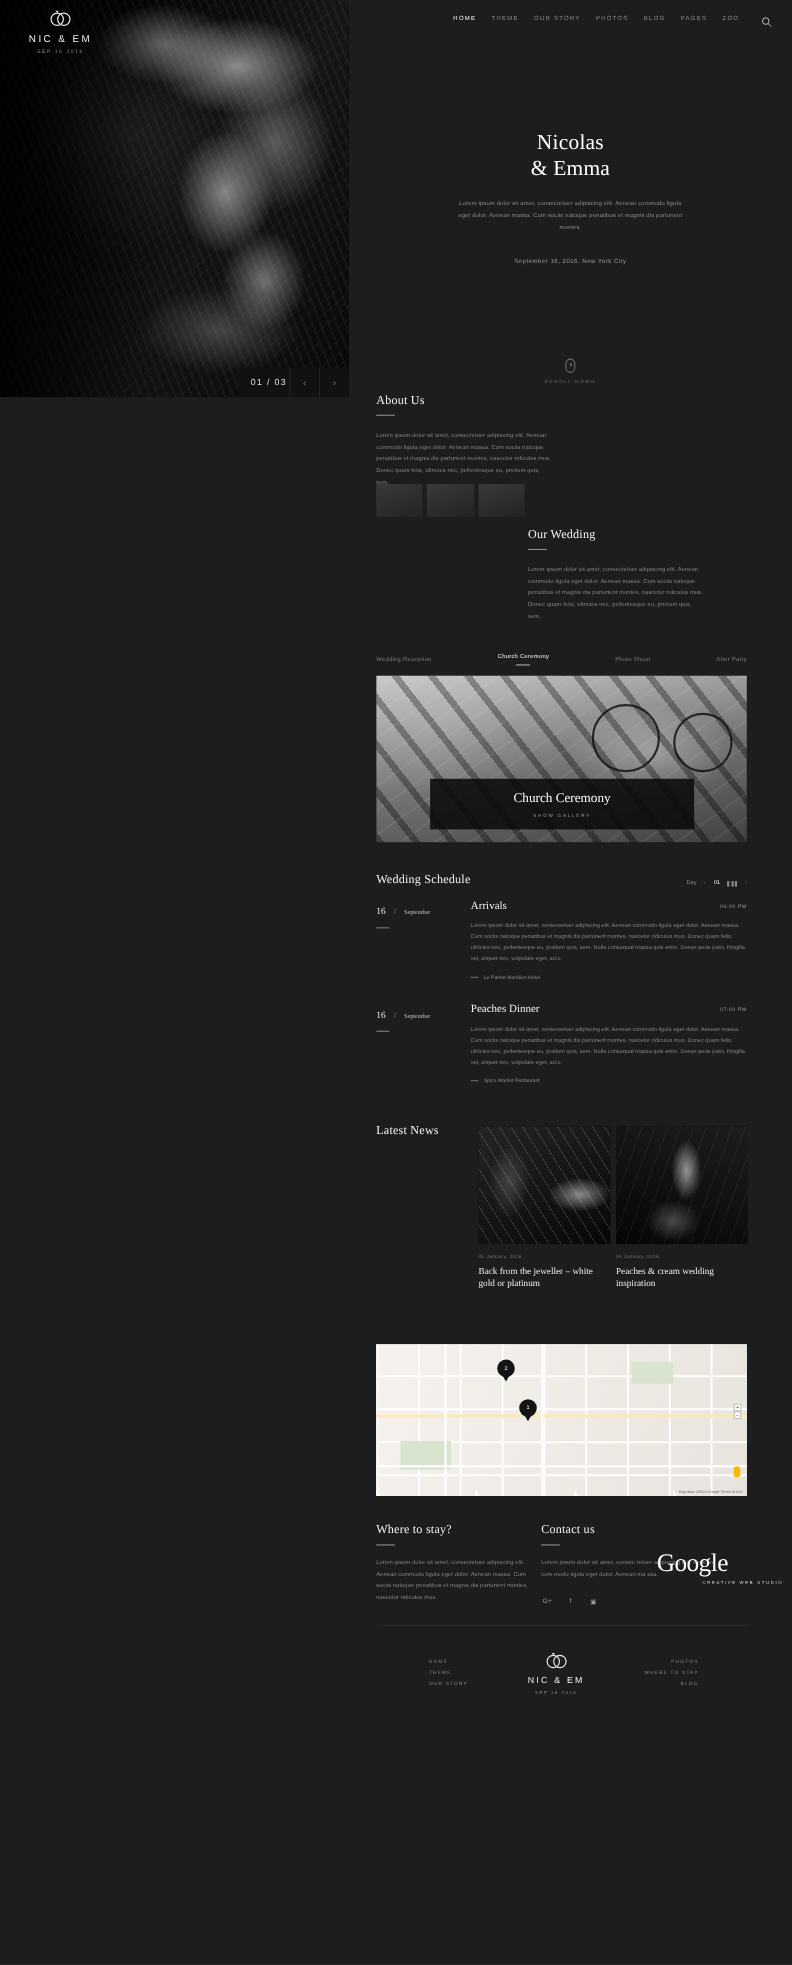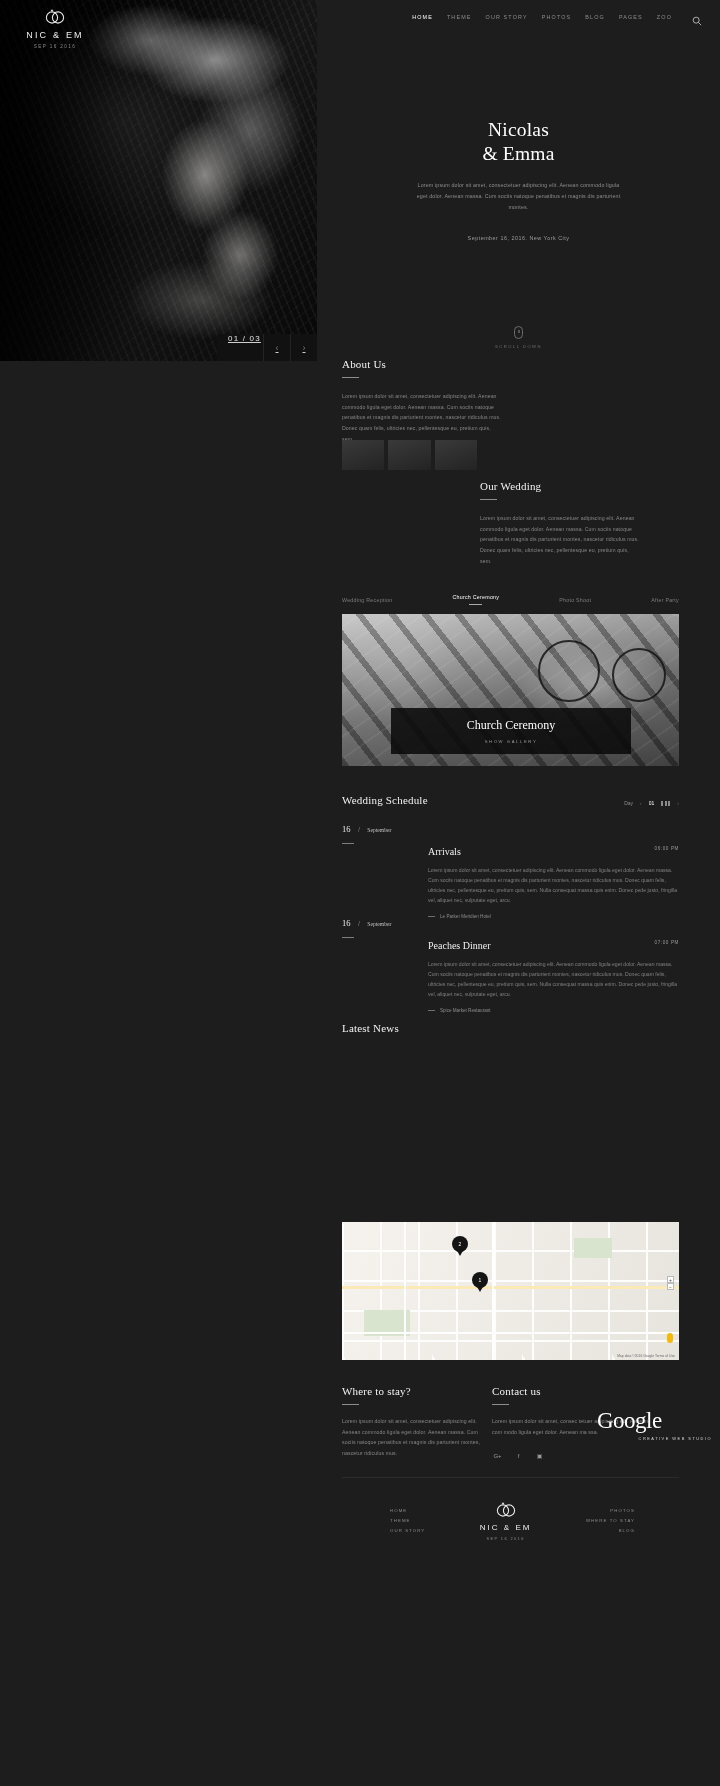--- a/index.html
+++ b/index.html
@@ -50,21 +50,21 @@
     font-size:4.6px; letter-spacing:1.4px; color:#8b8b8b; margin-top:4px;
   }
   .hero-caption {
     position:absolute; left:46px; top:168px;
     font-family:"Liberation Serif", serif;
     font-size:21px; color:#fff; letter-spacing:.3px;
     text-shadow:0 1px 6px rgba(0,0,0,.8);
   }
   .hero-ctrl {
     position:absolute; left:217px; bottom:0; width:100px; height:27px;
-    background:#111; display:flex; align-items:flex-start;text-decoration:underline;
+    background:#111; display:flex; align-items:center;
   }
   .hero-count { font-size:8px; color:#e3e3e3; letter-spacing:1.2px; padding-left:11px; flex:1; }
   .hero-arrow {
     width:27px; height:27px; display:flex; align-items:center; justify-content:center;
     color:#7d7d7d; font-size:9px; border-left:1px solid #242424;
   }
 
   
   .topbar {
     position:absolute; left:317px; top:0; width:403px; height:37px;
@@ -157,21 +157,21 @@
   .sched-ctrl .grid-ico { display:flex; gap:1.5px; }
   .sched-ctrl .grid-ico i { width:2px; height:5px; background:#8a8a8a; display:block; }
 
   .sched-item { position:absolute; left:342px; width:337px; }
   .sched-item .date { position:absolute; left:0; top:0; width:80px; }
   .sched-item .d-num { font-family:"Liberation Serif", serif; font-size:8.5px; color:#e9e9e9; }
   .sched-item .d-sep { color:#777; font-size:7px; margin:0 3px; }
   .sched-item .d-mon { font-family:"Liberation Serif", serif; font-size:5.6px; color:#c2c2c2; }
   .sched-item .d-rule { width:12px; height:1px; background:#7e7e7e; margin-top:7px; }
   .sched-item .body { position:absolute; left:86px; top:0; width:251px; }
-  .sched-item .ev-row { display:flex; justify-content:space-between; align-items:flex-start;margin-top:28px; }
+  .sched-item .ev-row { display:flex; justify-content:space-between; align-items:center; }
   .sched-item .ev-name { font-family:"Liberation Serif", serif; font-size:10px; color:#f1f1f1; }
   .sched-item .ev-time { font-size:4.6px; color:#9a9a9a; letter-spacing:.6px; }
   .sched-item .ev-desc { margin-top:9px; font-size:5.1px; line-height:1.95; color:#818181; }
   .sched-item .ev-loc { margin-top:8px; font-size:4.6px; color:#8c8c8c; display:flex; align-items:center; gap:5px; }
   .sched-item .ev-loc .dash { width:7px; height:1px; background:#6e6e6e; display:inline-block; }
 
   
   .news-title { position:absolute; left:342px; top:1022px; }
   .news-grid { position:absolute; left:435px; top:1024px; width:245px; display:flex; gap:5px; }
   .news-card { width:120px; }
@@ -407,20 +407,36 @@
       </div>
       <div class="ev-desc">Lorem ipsum dolor sit amet, consectetuer adipiscing elit. Aenean commodo ligula eget dolor. Aenean massa. Cum sociis natoque penatibus et magnis dis parturient montes, nascetur ridiculus mus. Donec quam felis, ultricies nec, pellentesque eu, pretium quis, sem. Nulla consequat massa quis enim. Donec pede justo, fringilla vel, aliquet nec, vulputate eget, arcu.</div>
       <div class="ev-loc">
         <span class="dash"></span>
         <span>Spice Market Restaurant</span>
       </div>
     </div>
   </div>
 
   <div class="news-title sec-title">Latest News</div>
+  <div class="news-grid">
+    <div class="news-card">
+      <div class="news-thumb">
+          <div class="thumb-a"></div>
+        </div>
+      <div class="news-date">05 January, 2016</div>
+      <div class="news-headline">Back from the jeweller – white gold or platinum</div>
+    </div>
+    <div class="news-card">
+      <div class="news-thumb">
+          <div class="thumb-b"></div>
+        </div>
+      <div class="news-date">05 January, 2016</div>
+      <div class="news-headline">Peaches &amp; cream wedding inspiration</div>
+    </div>
+  </div>
 
   <div class="map">
     <div class="map-bg"></div>
     <div class="map-green" style="left:22px; top:88px; width:46px; height:26px;"></div>
     <div class="map-green" style="left:232px; top:16px; width:38px; height:20px;"></div>
     <div class="map-road y" style="left:0; top:64px; width:337px; height:2.5px;"></div>
     <div class="map-road" style="left:150px; top:0; width:2px; height:138px;"></div>
     <div class="map-road" style="left:62px; top:0; width:1.5px; height:138px;"></div>
     <div class="map-road" style="left:0; top:110px; width:337px; height:1.5px;"></div>
 

